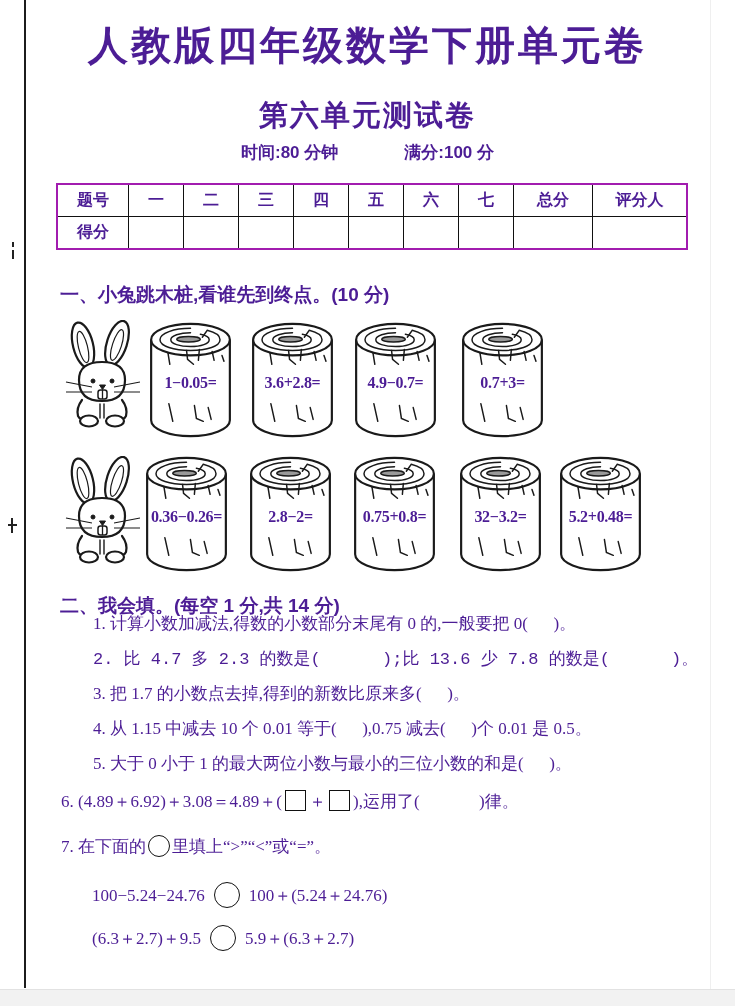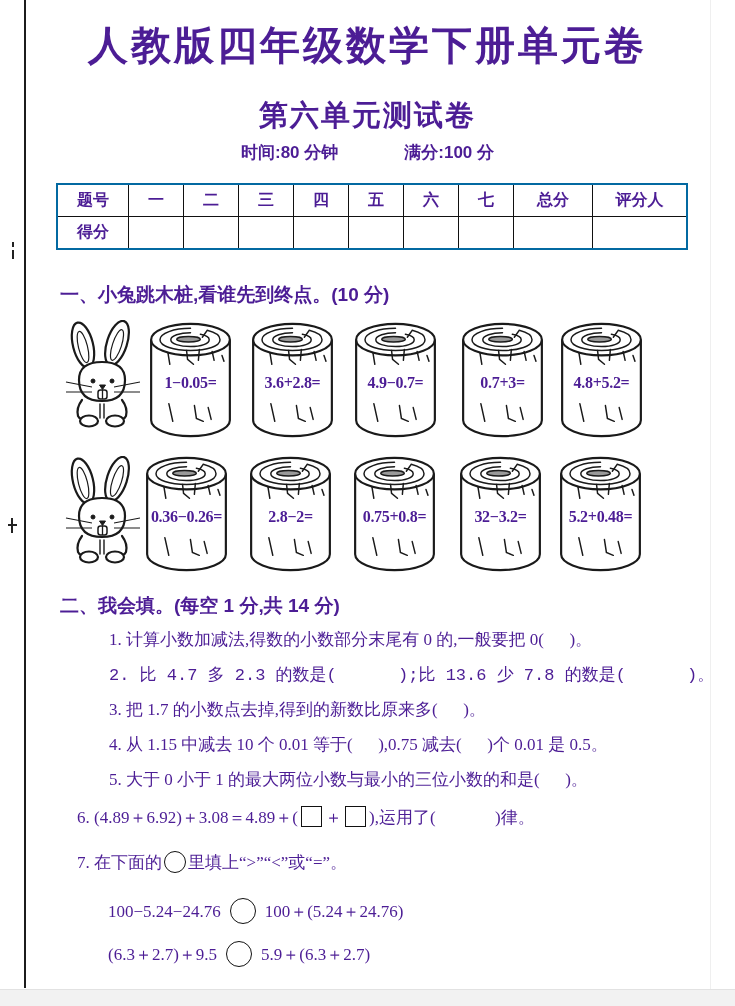--- a/index.html
+++ b/index.html
@@ -14,37 +14,37 @@
 
   
   .title{position:absolute;left:0;top:18px;width:735px;text-align:center;margin:0;
          font:bold 40px "Liberation Sans",sans-serif;letter-spacing:3px;}
   .subtitle{position:absolute;left:0;top:96px;width:735px;text-align:center;margin:0;
          font:bold 29px "Liberation Sans",sans-serif;letter-spacing:2px;}
   .timeline{position:absolute;left:0;top:141px;width:735px;display:flex;justify-content:center;gap:66px;
          font:bold 17px "Liberation Sans",sans-serif;}
 
   
-  .score-table{position:absolute;left:56px;top:183px;border-collapse:collapse;border:2px solid #0369a1;}
+  .score-table{position:absolute;left:56px;top:183px;border-collapse:collapse;border:2px solid #a21caf;}
   .score-table td{border:1px solid #111;height:31px;text-align:center;vertical-align:middle;
          font:bold 16px "Liberation Sans",sans-serif;padding:0;}
 
   
   .sec-heading{position:absolute;margin:14px;font:bold 19px "Liberation Sans",sans-serif;white-space:pre;}
 
   
   .rabbit{position:absolute;width:86px;height:118px;}
   .rabbit svg{width:100%;height:100%;}
   .stump{position:absolute;width:91px;height:124px;}
   .stump svg{position:absolute;left:0;top:0;width:100%;height:100%;}
   .stump-label{position:absolute;left:0;top:55px;width:100%;text-align:center;
          font:bold 16px "Liberation Serif",serif;letter-spacing:-0.3px;}
 
   
-  .q{position:absolute;margin:16px;font:17px "Liberation Serif",serif;white-space:pre;}
+  .q{position:absolute;margin:0;font:17px "Liberation Serif",serif;white-space:pre;}
   .box-blank{display:inline-block;width:19px;height:19px;border:1.5px solid #111;
          vertical-align:-4px;margin:0 3px;background:#fff;}
   .circle-blank{display:inline-block;width:20px;height:20px;border:1.5px solid #111;border-radius:50%;
          vertical-align:-5px;margin:0 2px;background:#fff;}
   .circle-compare{display:inline-block;width:24px;height:24px;border:1.6px solid #111;border-radius:50%;
          vertical-align:-7px;margin:0 9px;background:#fff;}
 
   .footer{position:absolute;left:0;top:962px;width:735px;text-align:center;
          font:15px "Liberation Serif",serif;}
 </style>
@@ -207,43 +207,20 @@
       <path d="M68 33 l2 9"></path>
           <path d="M78 37 l2 6"></path>
       <path d="M24 86 l4 18"></path>
           <path d="M50 88 l2 13 l7 3"></path>
           <path d="M64 90 l3 12"></path>
     </g>
   </svg>
 
     <div class="stump-label">0.7+3=</div>
   </div>
-  <div class="stump" style="left:556px;top:319px;">
-  <svg viewBox="0 0 92 126" aria-hidden="true">
-    <g fill="#fff" stroke="#1a1a1a" stroke-width="2.2" stroke-linecap="round">
-      <path d="M6 22 L6 103 A40 16 0 0 0 86 103 L86 22"></path>
-      <ellipse cx="46" cy="21" rx="40" ry="16"></ellipse>
-    </g>
-    <g fill="none" stroke="#1a1a1a" stroke-width="1.5" stroke-linecap="round">
-      <path d="M46 9.5 c-17 0 -31 5 -31 11.5 c0 6.5 14 11 31 11 c17 0 30 -4.5 30 -11 c0 -4 -5 -7.5 -13 -9.5 l-5 7"></path>
-      <path d="M46 14 c-11 0 -20 3 -20 7 c0 4 9 7 20 7 c11 0 19 -3 19 -7 c0 -2.5 -3.5 -4.5 -9 -5.5"></path>
-      <ellipse cx="44" cy="20.5" rx="12" ry="2.8" fill="#9a9a9a"></ellipse>
-      <path d="M23 34 l2 12"></path>
-          <path d="M42 32 l1 9 l6 5"></path>
-          <path d="M55 31 l-1 11"></path>
-      <path d="M68 33 l2 9"></path>
-          <path d="M78 37 l2 6"></path>
-      <path d="M24 86 l4 18"></path>
-          <path d="M50 88 l2 13 l7 3"></path>
-          <path d="M64 90 l3 12"></path>
-    </g>
-  </svg>
-
-    <div class="stump-label">4.8+5.2=</div>
-  </div>
 
   <div class="rabbit" style="left:60px;top:456px;">
   <svg viewBox="0 0 86 118" aria-hidden="true">
     <g fill="#fff" stroke="#1a1a1a" stroke-width="2.2" stroke-linecap="round">
       <ellipse cx="23" cy="25" rx="10" ry="23" transform="rotate(-14 23 25)"></ellipse>
       <ellipse cx="57" cy="23" rx="10" ry="23" transform="rotate(18 57 23)"></ellipse>
       <ellipse cx="23" cy="27" rx="4.5" ry="16" transform="rotate(-14 23 27)" stroke-width="1.2"></ellipse>
       <ellipse cx="57" cy="25" rx="4.5" ry="16" transform="rotate(18 57 25)" stroke-width="1.2"></ellipse>
       <path d="M19 60 q0 -18 23 -18 q23 0 23 18 q0 21 -23 21 q-23 0 -23 -21z"></path>
       <path d="M22 80 q-6 8 -4 16 q2 4 8 4 M62 80 q6 8 4 16 q-2 4 -8 4" fill="none"></path>

